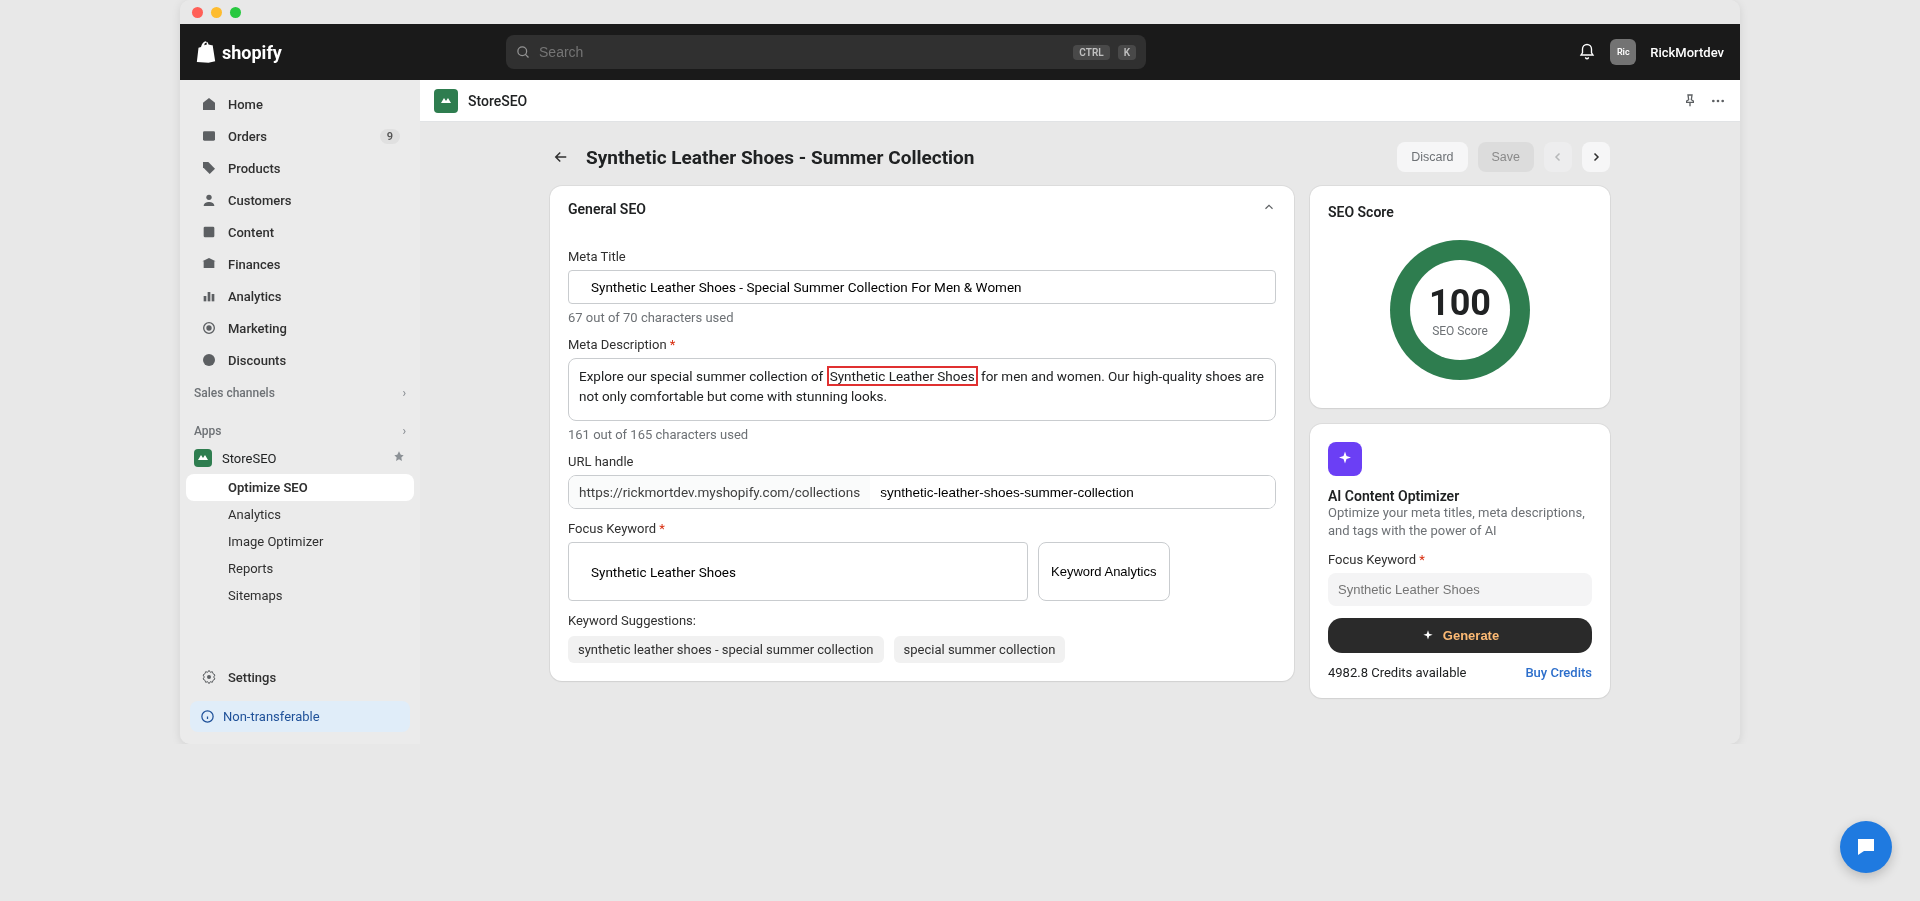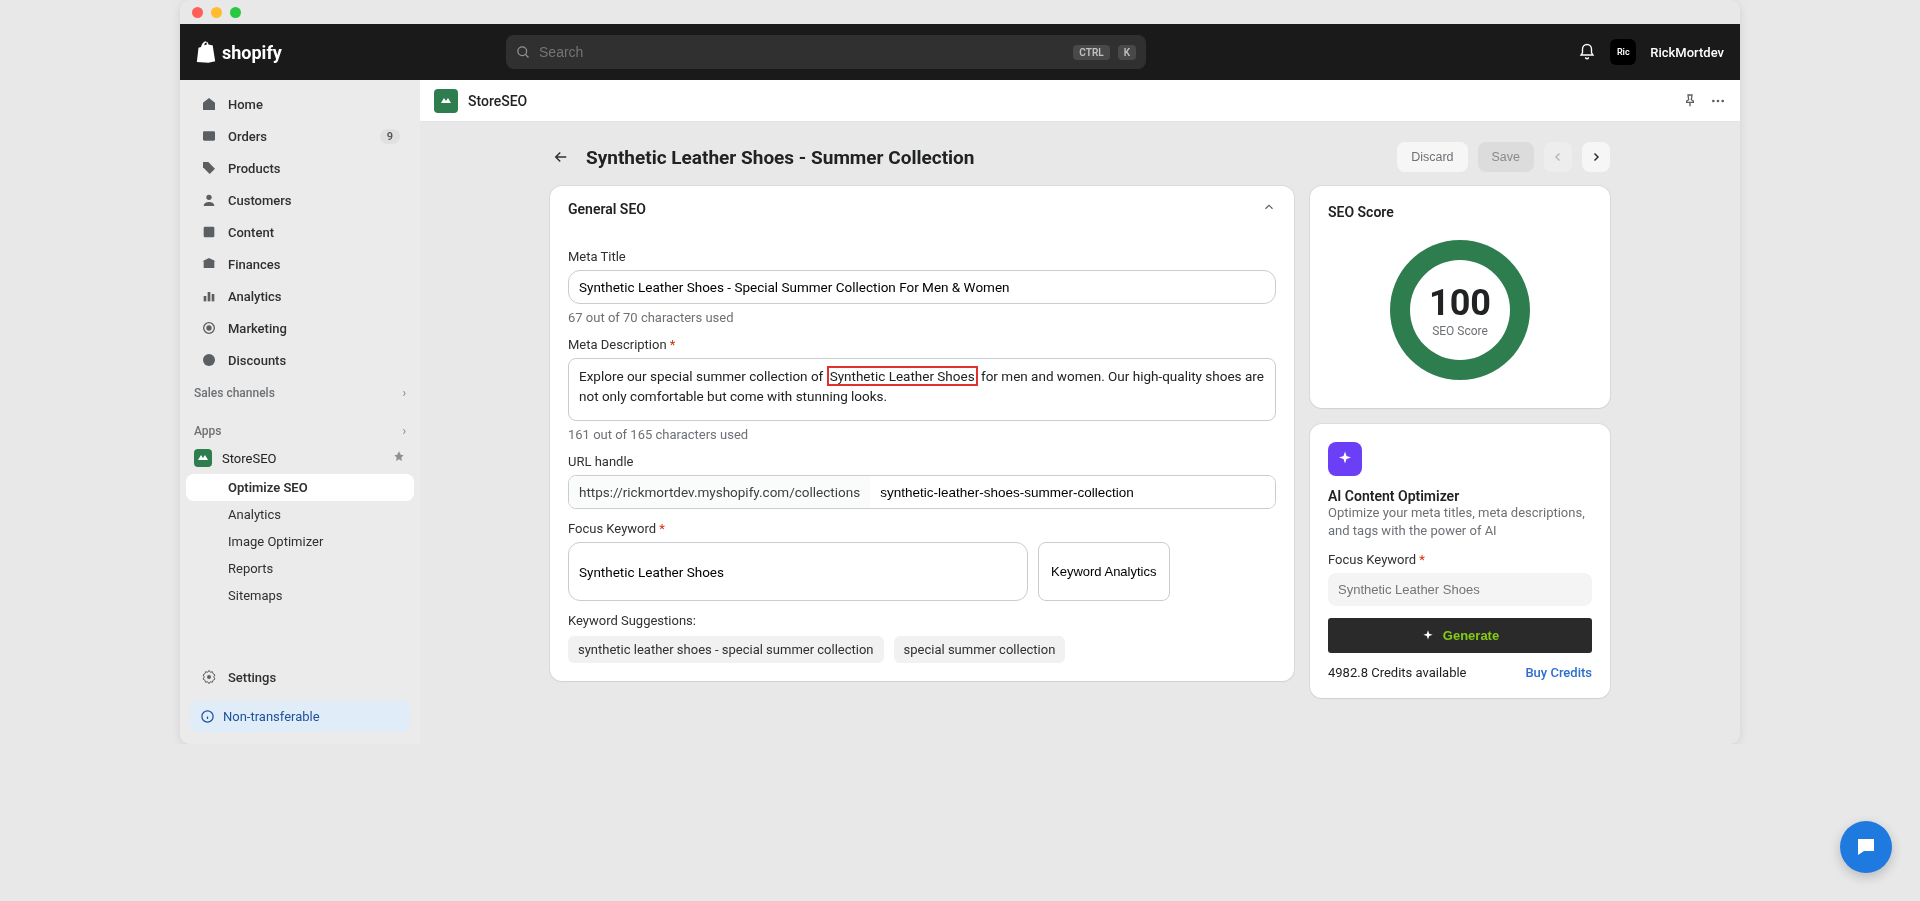--- a/index.html
+++ b/index.html
@@ -11,21 +11,21 @@
 .dot.yellow { background: #febc2e; }
 .dot.green { background: #28c840; }
 .topbar { height: 56px; background: #1a1a1a; display: flex; align-items: center; padding: 0 16px; gap: 16px; }
 .logo { color: #fff; font-weight: 700; font-size: 18px; display: flex; align-items: center; gap: 6px; }
 .logo-icon { width: 20px; height: 22px; }
 .searchbox { flex: 0 0 640px; margin: 0 auto; height: 34px; background: #303030; border-radius: 8px; display: flex; align-items: center; padding: 0 10px; gap: 8px; color: #949494; }
 .searchbox input { flex: 1; background: transparent; border: none; outline: none; color: #e0e0e0; font-size: 14px; }
 .kbd { background: #494949; color: #c0c0c0; border-radius: 4px; padding: 2px 6px; font-size: 10px; font-weight: 600; }
 .topright { margin-left: auto; display: flex; align-items: center; gap: 14px; color: #fff; }
 .bell { width: 18px; height: 18px; }
-.avatar { width: 26px; height: 26px; background: #000000; border-radius: 6px; display: flex; align-items: center; justify-content: center; font-size: 9px; color: #fff; font-weight: 600; }
+.avatar { width: 26px; height: 26px; background: #737373; border-radius: 6px; display: flex; align-items: center; justify-content: center; font-size: 9px; color: #fff; font-weight: 600; }
 .username { font-size: 13px; font-weight: 500; }
 .body { flex: 1; display: flex; overflow: hidden; }
 .sidebar { width: 240px; background: #ebebeb; display: flex; flex-direction: column; padding-top: 8px; }
 .nav-item { display: flex; align-items: center; gap: 10px; padding: 7px 14px; color: #303030; font-weight: 500; font-size: 13px; border-radius: 8px; margin: 0 6px; cursor: pointer; }
 .nav-item .badge { margin-left: auto; background: #e0e0e0; color: #555; border-radius: 8px; padding: 1px 7px; font-size: 11px; font-weight: 600; }
 .nav-icon { width: 18px; height: 18px; flex-shrink: 0; display: inline-flex; align-items: center; justify-content: center; color: #5c5f62; }
 .nav-section { padding: 10px 14px 4px; font-size: 12px; color: #6d7175; font-weight: 500; display:flex; align-items:center; }
 .nav-section .chev { margin-left:auto; color:#8c9196; }
 .sub-item { padding: 6px 14px 6px 42px; font-size: 13px; color: #303030; cursor: pointer; border-radius: 8px; margin: 0 6px; }
 .sub-item.active { background: #fff; font-weight: 600; }
@@ -53,21 +53,21 @@
 .nav-arrow.dis { opacity:0.4; }
 .two-col { display:flex; gap:16px; align-items:flex-start; }
 .card { background:#fff; border-radius:12px; box-shadow: 0 0 0 1px rgba(0,0,0,0.05), 0 1px 2px rgba(0,0,0,0.05); }
 .card.main-card { flex:1; }
 .card.side-card { width:300px; padding:18px; margin-bottom:16px; }
 .card-head { padding:14px 18px; display:flex; align-items:center; font-weight:600; font-size:14px; }
 .card-head .chev { margin-left:auto; color:#5c5f62; }
 .card-body { padding: 6px 18px 18px; }
 .field-label { font-size:13px; color:#303030; margin-bottom:6px; margin-top:12px; }
 .req { color:#d72c0d; }
-.text-input, .textarea { width:100%; border:1px solid #c9cccf; border-radius:12px; padding:8px 10px; font-size:13.5px; font-family:inherit; background:#fff; }
+.text-input, .textarea { width:100%; border:1px solid #c9cccf; border-radius:4px; padding:8px 22px; font-size:13.5px; font-family:inherit; background:#fff; }
 .helper { font-size:13px; color:#6d7175; margin-top:6px; }
 .url-row { display:flex; border:1px solid #c9cccf; border-radius:8px; overflow:hidden; }
 .url-prefix { padding:8px 10px; background:#fafbfb; color:#404040; font-size:13.5px; white-space:nowrap; }
 .url-slug { flex:1; padding:8px 10px; font-size:13.5px; border:none; outline:none; }
 .focus-row { display:flex; gap:10px; align-items:stretch; }
 .focus-row .text-input { flex:0 0 460px; }
 .kw-btn { border:1px solid #c9cccf; border-radius:8px; padding:21px 12px; font-size:13px; background:#fff; cursor:pointer; }
 .chips { display:flex; gap:10px; flex-wrap:wrap; margin-top:8px; }
 .chip { background:#f1f1f1; border-radius:6px; padding:6px 10px; font-size:13px; color:#303030; }
 .side-title { font-weight:600; font-size:14px; margin-bottom:10px; }
@@ -76,21 +76,21 @@
 .ring::before { content:""; position:absolute; inset:20px; background:#fff; border-radius:50%; }
 .ring-inner { position:relative; text-align:center; }
 .ring-score { font-size:36px; font-weight:700; }
 .ring-label { font-size:12px; color:#6d7175; }
 .ai-card .ai-head { display:flex; gap:12px; margin-bottom:10px;flex-direction:column; }
 .ai-icon { width:34px; height:34px; background:#6b3ff5; border-radius:8px; display:flex; align-items:center; justify-content:center; flex-shrink:0; }
 .ai-title { font-weight:600; font-size:14px; }
 .ai-desc { font-size:13px; color:#6d7175; line-height:1.4; }
 .side-field { margin-top:12px; }
 .side-input { width:100%; border:none; background:#f4f4f5; border-radius:8px; padding:9px 10px; font-size:13px; color:#6d7175; }
-.gen-btn { width:100%; margin-top:12px; background:#2a2a2a; color:#84cc16; border:none; border-radius:3px; padding:10px; font-size:13px; font-weight:600; display:flex; align-items:center; justify-content:center; gap:8px; cursor:pointer; }
+.gen-btn { width:100%; margin-top:12px; background:#2a2a2a; color:#fdba74; border:none; border-radius:14px; padding:10px; font-size:13px; font-weight:600; display:flex; align-items:center; justify-content:center; gap:8px; cursor:pointer; }
 .credits-row { display:flex; align-items:center; margin-top:12px; font-size:13px; }
 .buy-link { margin-left:auto; color:#2c6ecb; font-weight:500; cursor:pointer; }
 .chat-fab { position:fixed; right:28px; bottom:28px; width:52px; height:52px; background:#1f7ae0; border-radius:50%; display:flex; align-items:center; justify-content:center; box-shadow:0 4px 12px rgba(0,0,0,0.2); }
 .desc-wrap { width:100%; border:1px solid #c9cccf; border-radius:8px; padding:8px 10px; font-size:13.5px; line-height:1.45; height:63px; overflow:hidden; }
 .desc-wrap .hl { border:2px solid #e03030; padding:0 1px; }
 </style>
 </head>
 <body>
 
 <div class="window">

